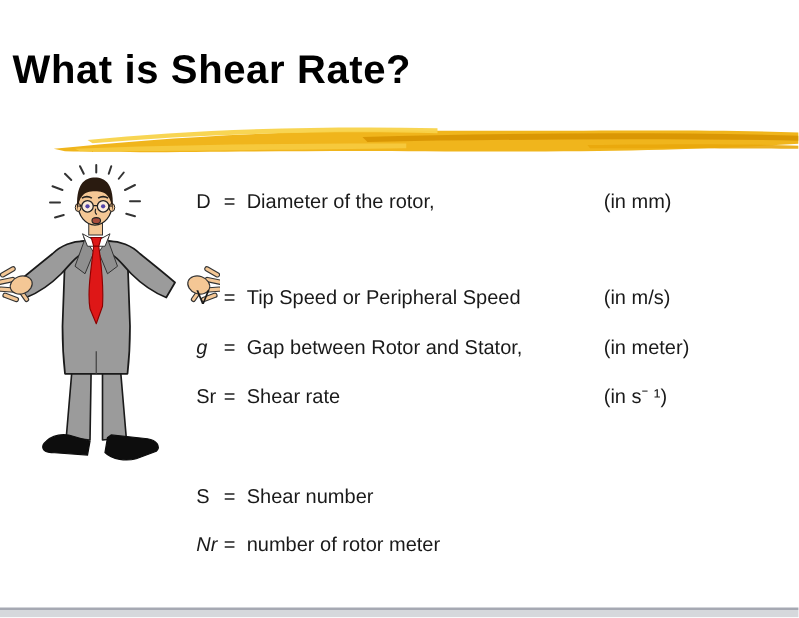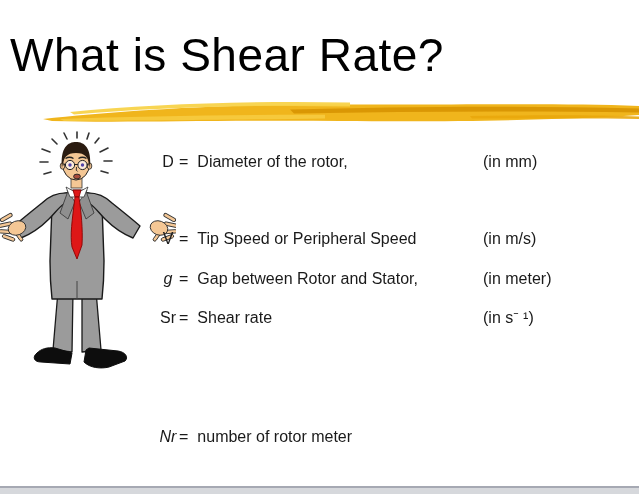--- a/index.html
+++ b/index.html
@@ -2,26 +2,26 @@
 <html><head>
 <meta charset="utf-8">
 <style>
   html,body{margin:0;padding:0;background:#fff;}
   .slide{
     position:relative;width:639px;height:494px;background:#ffffff;overflow:hidden;
     font-family:"Liberation Sans",sans-serif;color:#1a1a1a;
   }
   .title{
     position:absolute;left:10px;top:38px;margin:0;
-    font-size:46px;line-height:34px;font-weight:400;letter-spacing:.5px;color:#000;
+    font-size:32px;line-height:34px;font-weight:700;letter-spacing:.5px;color:#000;
     white-space:nowrap;
   }
   .swoosh{position:absolute;left:40px;top:90px;width:599px;height:45px;}
   .man{position:absolute;left:0;top:131px;width:176px;height:245px;z-index:1;}
-  .defs{position:absolute;left:0;top:0;width:639px;height:494px;z-index:2;pointer-events:none;text-align:center;}
+  .defs{position:absolute;left:0;top:0;width:639px;height:494px;z-index:2;pointer-events:none;}
   .row{position:absolute;left:157px;height:20px;font-size:16px;line-height:20px;white-space:nowrap;}
   .sym{display:inline-block;min-width:22px;}
   .it{font-style:italic;}
   .eq{display:inline-block;margin-right:9px;}
   .desc.bold{font-weight:400;}
   .unit{position:absolute;left:326px;top:0;}
   .bottom-line{position:absolute;left:0;top:486px;width:639px;height:2px;background:#a6a9b3;}
   .bottom-band{position:absolute;left:0;top:488px;width:639px;height:6px;background:#d6d8dc;}
 </style>
 </head>
@@ -129,20 +129,23 @@
       <span class="sym it">g</span><span class="eq">=</span><span class="desc">Gap between Rotor and Stator,</span>
       <span class="unit">(in meter)</span>
     </div>
 
     <div class="row" style="top:308px">
       <span class="sym">Sr</span><span class="eq">=</span><span class="desc bold">Shear rate</span>
       <span class="unit">(in s⁻ ¹)</span>
     </div>
 
 
+    <div class="row" style="top:388px">
+      <span class="sym">S</span><span class="eq">=</span><span class="desc">Shear number</span>
+    </div>
 
     <div class="row" style="top:427px">
       <span class="sym it">Nr</span><span class="eq">=</span><span class="desc">number of rotor meter</span>
     </div>
 
 
   </div>
 
   <div class="bottom-line"></div>
   <div class="bottom-band"></div>

